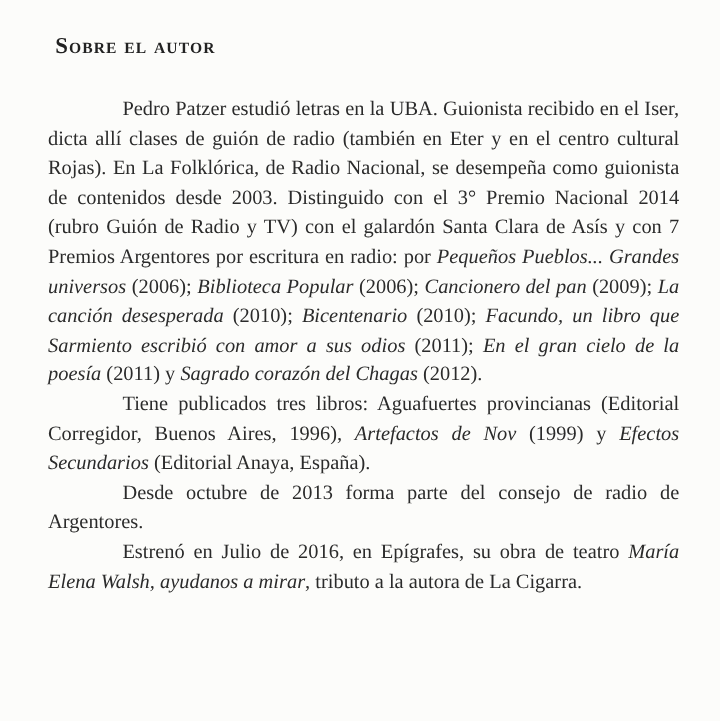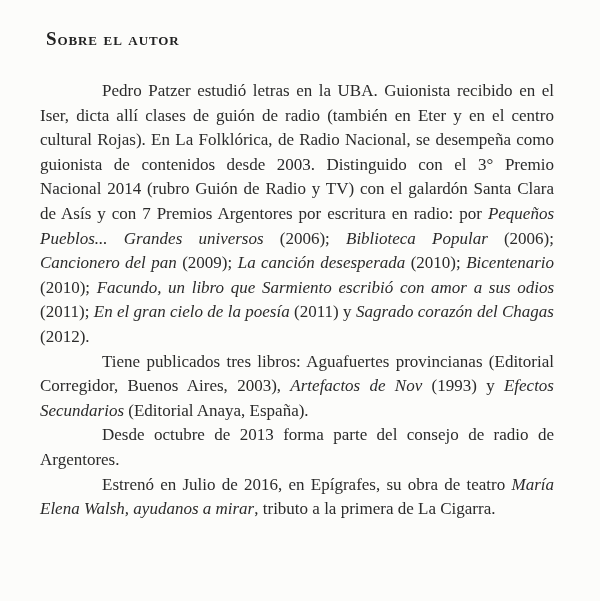--- a/index.html
+++ b/index.html
@@ -7,21 +7,21 @@
     padding: 0;
     background: #f6f6f4;
   }
   .page {
     position: relative;
     width: 600px;
     height: 601px;
     margin: 0 auto;
     background: #fcfcfa;
     box-sizing: border-box;
-    padding: 28px 46px 0 40px;
+    padding: 28px 34px 0 40px;
     font-family: "Liberation Serif", "DejaVu Serif", serif;
     color: #2b2b2b;
     overflow: hidden;
   }
   .section-title {
     margin: 0 0 29px 6px;
     font-size: 19px;
     font-weight: 600;
     font-variant: small-caps;
     letter-spacing: 0.9px;
@@ -42,17 +42,17 @@
     font-style: italic;
   }
 </style>
 </head>
 <body>
 
 <div class="page">
   <h1 class="section-title">Sobre el autor</h1>
   <div class="body-text">
       <p class="para"><span>Pedro Patzer estudió letras en la UBA. Guionista recibido en el Iser, dicta allí clases de guión de radio (también en Eter y en el centro cultural Rojas). En La Folklórica, de Radio Nacional, se desempeña como guionista de contenidos desde 2003. Distinguido con el 3° Premio Nacional 2014 (rubro Guión de Radio y TV) con el galardón Santa Clara de Asís y con 7 Premios Argentores por escritura en radio: por </span><span class="italic">Pequeños Pueblos... Grandes universos</span><span> (2006); </span><span class="italic">Biblioteca Popular</span><span> (2006); </span><span class="italic">Cancionero del pan</span><span> (2009); </span><span class="italic">La canción desesperada</span><span> (2010); </span><span class="italic">Bicentenario</span><span> (2010); </span><span class="italic">Facundo, un libro que Sarmiento escribió con amor a sus odios</span><span> (2011); </span><span class="italic">En el gran cielo de la poesía</span><span> (2011) y </span><span class="italic">Sagrado corazón del Chagas</span><span> (2012).</span></p>
-      <p class="para"><span>Tiene publicados tres libros: Aguafuertes provincianas (Editorial Corregidor, Buenos Aires, 2003), </span><span class="italic">Artefactos de Nov</span><span> (1993) y </span><span class="italic">Efectos Secundarios</span><span> (Editorial Anaya, España).</span></p>
+      <p class="para"><span>Tiene publicados tres libros: Aguafuertes provincianas (Editorial Corregidor, Buenos Aires, 1996), </span><span class="italic">Artefactos de Nov</span><span> (1999) y </span><span class="italic">Efectos Secundarios</span><span> (Editorial Anaya, España).</span></p>
       <p class="para"><span>Desde octubre de 2013 forma parte del consejo de radio de Argentores.</span></p>
-      <p class="para"><span>Estrenó en Julio de 2016, en Epígrafes, su obra de teatro </span><span class="italic">María Elena Walsh, ayudanos a mirar</span><span>, tributo a la primera de La Cigarra.</span></p>
+      <p class="para"><span>Estrenó en Julio de 2016, en Epígrafes, su obra de teatro </span><span class="italic">María Elena Walsh, ayudanos a mirar</span><span>, tributo a la autora de La Cigarra.</span></p>
     </div>
 </div>
 
 </body></html>

